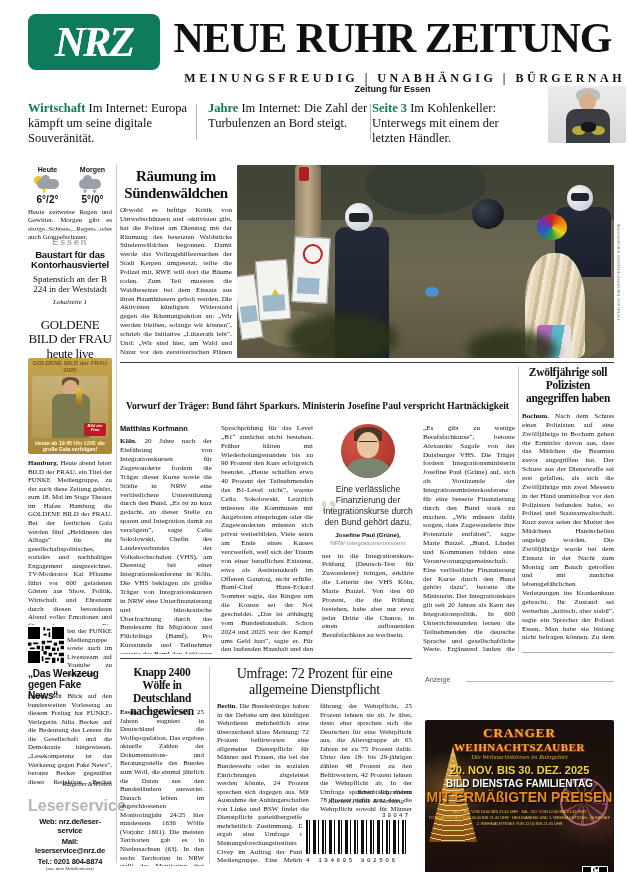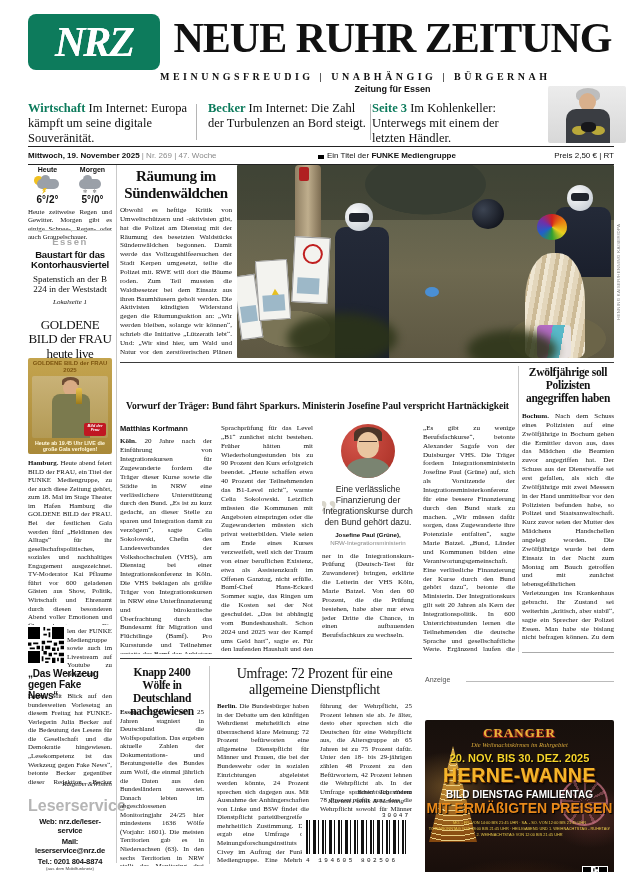--- a/index.html
+++ b/index.html
@@ -13,22 +13,22 @@
   .hairline{position:absolute;background:#c9c9c9;}
   .rule-dark{position:absolute;background:#3b3b3b;}
 
   
   .logo-box{left:28px;top:14px;width:132px;height:56px;background:#0d7b5c;border-radius:8px;
             display:flex;align-items:center;justify-content:center;}
   .logo-box span{color:#fff;font-style:italic;font-weight:bold;font-size:42px;letter-spacing:-2px;
                  font-family:"Liberation Serif",serif;text-shadow:0 0 0 #fff;}
   .np-title{left:160px;top:8px;width:465px;height:60px;font-weight:bold;font-size:42px;
             letter-spacing:-1px;white-space:nowrap;text-align:center;line-height:60px;}
-  .np-tagline{left:160px;top:71px;width:465px;font-weight:bold;font-size:10px;letter-spacing:3.5px;
-              text-align:left;}
+  .np-tagline{left:160px;top:71px;width:465px;font-weight:bold;font-size:12px;letter-spacing:3.5px;
+              text-align:right;}
   .np-edition{left:160px;top:84px;width:465px;font-weight:bold;font-size:9px;text-align:center;}
   .teaser{top:101px;font-size:12.5px;line-height:1.18;height:42px;overflow:hidden;}
   .teaser b.kick{color:#0d7b5c;}
   .tdiv{top:104px;width:1px;height:36px;background:#b5b5b5;position:absolute;}
   .coal-photo{left:548px;top:86px;width:78px;height:57px;background:linear-gradient(#ececec,#d8d8d8);
               border-radius:2px;}
   .coal-hair{position:absolute;left:28px;top:2px;width:24px;height:14px;border-radius:50% 50% 40% 40%;background:#bdbdbd;}
   .coal-face{position:absolute;left:31px;top:7px;width:17px;height:18px;border-radius:50%;background:#d9b08c;}
   .coal-body{position:absolute;left:18px;top:23px;width:44px;height:34px;border-radius:10px 10px 0 0;background:#3a3d42;}
   .coal-glove1{position:absolute;left:24px;top:40px;width:14px;height:9px;border-radius:50%;background:#b9a83a;}
@@ -222,41 +222,36 @@
   </div>
   <div class="abs np-title">NEUE RUHR ZEITUNG</div>
   <div class="abs np-tagline">MEINUNGSFREUDIG | UNABHÄNGIG | BÜRGERNAH</div>
   <div class="abs teaser" style="left:28px;width:168px;">
     <b class="kick">Wirtschaft</b><span> Im Internet: Europa kämpft um seine digitale Souveränität.</span>
   </div>
 
   <div class="abs np-edition sans">Zeitung für Essen</div>
   <div class="tdiv" style="left:196px;"></div>
   <div class="abs teaser" style="left:208px;width:162px;">
-    <b class="kick">Becker</b><span> Im Internet: Die Zahl der Turbulenzen an Bord steigt.</span>
+    <b class="kick">Jahre</b><span> Im Internet: Die Zahl der Turbulenzen an Bord steigt.</span>
   </div>
   <div class="tdiv" style="left:370px;"></div>
   <div class="abs teaser" style="left:372px;width:160px;">
     <b class="kick">Seite 3</b><span> Im Kohlenkeller: Unterwegs mit einem der letzten Händler.</span>
   </div>
 
   <div class="abs coal-photo">
     <div class="coal-hair"></div>
     <div class="coal-face"></div>
     <div class="coal-body"></div>
     <div class="coal-glove1"></div>
     <div class="coal-glove2"></div>
     <div class="coal-lump"></div>
   </div>
 
-  <div class="abs dateline sans">
-    <span><b>Mittwoch, 19. November 2025</b><span class="gray"> | Nr. 269 | 47. Woche</span></span>
-    <span><span class="funke-icon"></span><span>Ein Titel der </span><b>FUNKE Mediengruppe</b></span>
-    <span>Preis 2,50 € | RT</span>
-  </div>
 
   <div class="abs weather sans">
     <div class="wcols">
       <div class="wcell">
         <div class="wlabel">Heute</div>
         <div class="wicon">
           <div class="sun"></div>
           <div class="cloud"></div>
           <div class="bolt"></div>
         </div>
@@ -431,23 +426,23 @@
     <div class="barcode-stripes"></div>
     <div class="barcode-num-bot">4 194605 802506</div>
   </div>
 
   <div class="abs ad-label">Anzeige</div>
   <div class="ad-line"></div>
   <div class="abs ad">
     <div class="ad-tree"></div>
     <div class="ad-wheel"></div>
     <div class="ad-brand1">CRANGER</div>
+    <div class="ad-brand2">WEIHNACHTSZAUBER</div>
     <div class="ad-sub">Die Weihnachtskirmes im Ruhrgebiet</div>
     <div class="ad-dates">20. NOV. BIS 30. DEZ. 2025</div>
-    <div class="ad-city">HERNE-WANNE</div>
     <div class="ad-fam">BILD DIENSTAG FAMILIENTAG</div>
     <div class="ad-preise">MIT ERMÄßIGTEN PREISEN</div>
     <div class="ad-hours">
       <div>MO. - FR. VON 14:00 BIS 21:45 UHR · SA. - SO. VON 12:00 BIS 21:45 UHR</div>
       <div>TOTENSONNTAG VON 18:00 BIS 21:45 UHR · HEILIGABEND UND 1. WEIHNACHTSTAG - RUHETAG!</div>
       <div>2. WEIHNACHTSTAG VON 12:00 BIS 21:45 UHR</div>
     </div>
     <div class="ad-bottom">
       <div class="ad-urlbar">WWW.CRANGER-WEIHNACHTSZAUBER.DE</div>
     </div>

